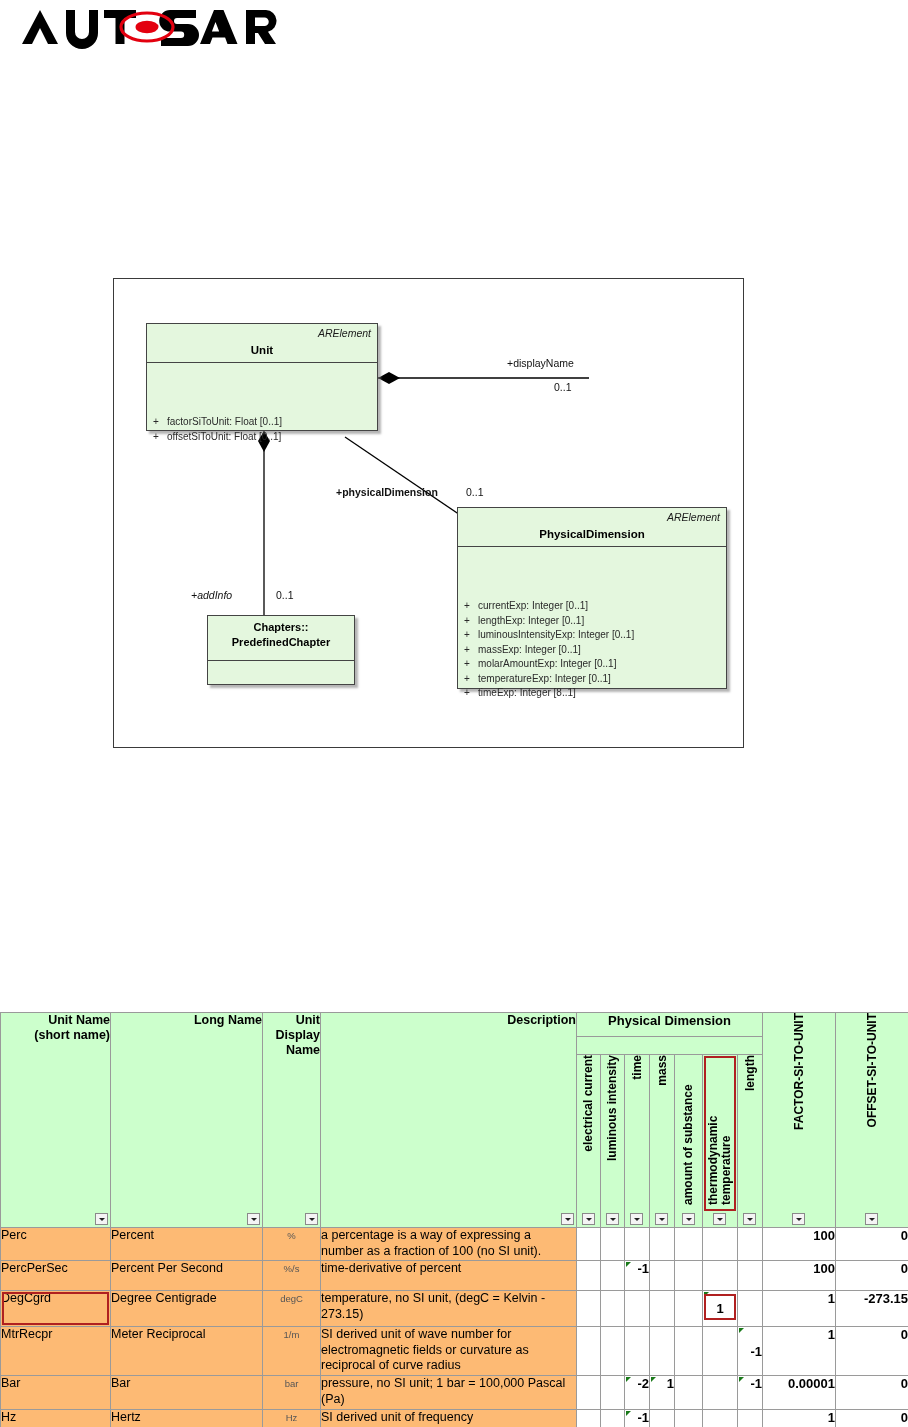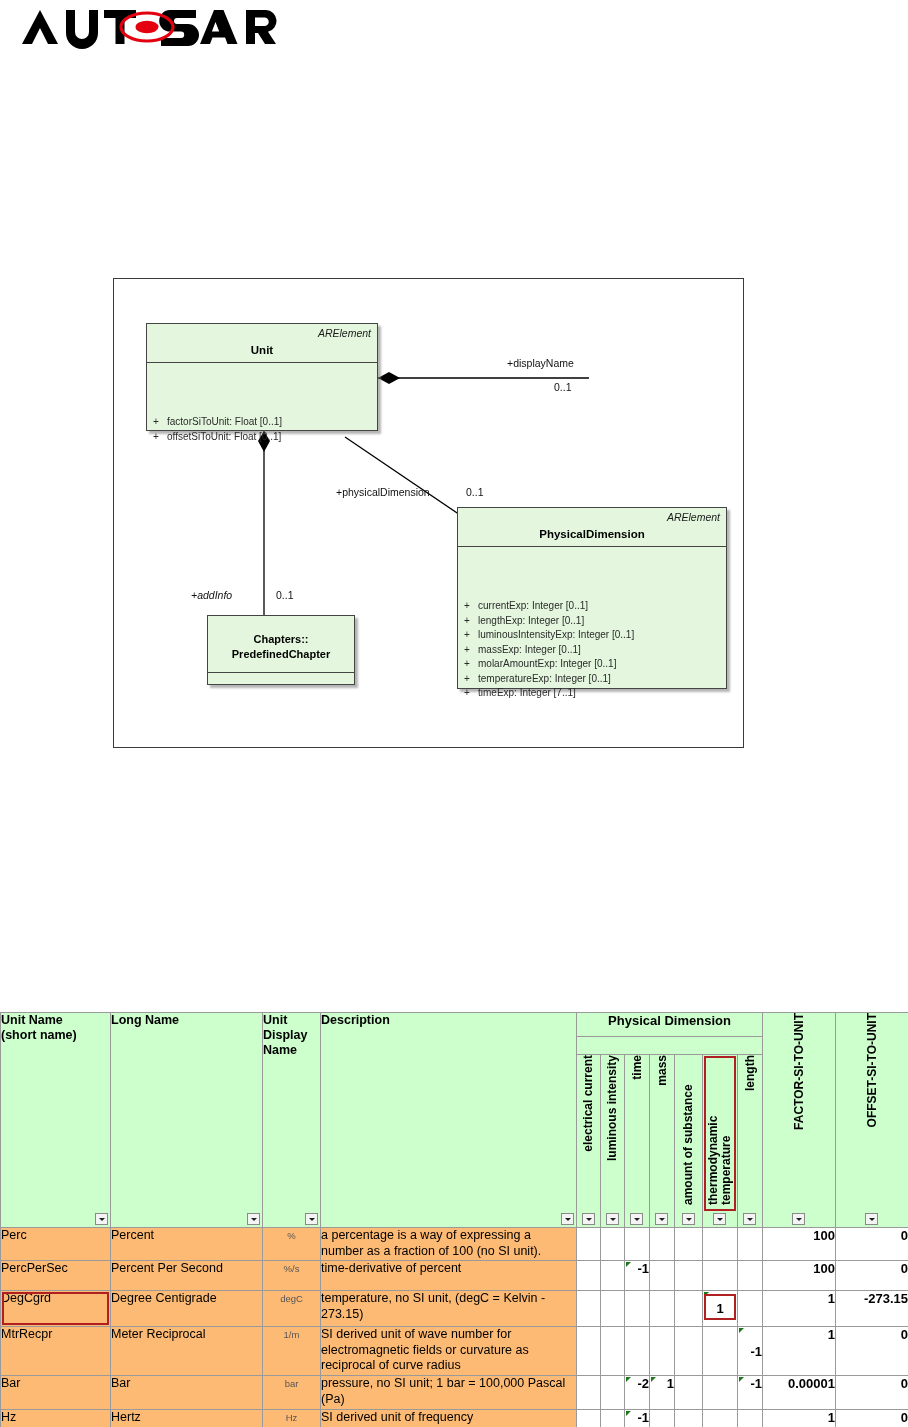--- a/index.html
+++ b/index.html
@@ -63,21 +63,21 @@
   #sheet{
     position:absolute;left:0;top:1012px;width:908px;
     border-collapse:collapse;table-layout:fixed;
     font-size:12.5px;
   }
   #sheet td,#sheet th{
     border:1px solid #9a9a9a;padding:0;vertical-align:top;
     box-sizing:border-box;overflow:hidden;
   }
   .hdr{
-    background:#ccffcc;text-align:left;vertical-align:middle;
+    background:#ccffcc;text-align:right;vertical-align:middle;
     font-weight:bold;font-size:12.5px;line-height:15px;position:relative;
   }
   .hdr-band{
     background:#ccffcc;font-weight:bold;font-size:13px;text-align:center;
     vertical-align:middle;height:24px;
   }
   .hdr-band-empty{background:#ccffcc;height:18px;}
   .vert{
     background:#ccffcc;position:relative;vertical-align:bottom;
   }
@@ -180,36 +180,36 @@
       <div class="uml-title">PhysicalDimension</div>
     </div>
     <div class="uml-sep"></div>
     <div class="uml-attrs">
       <div class="uml-attr"><span class="plus">+</span><span>currentExp:  Integer [0..1]</span></div>
       <div class="uml-attr"><span class="plus">+</span><span>lengthExp:  Integer [0..1]</span></div>
       <div class="uml-attr"><span class="plus">+</span><span>luminousIntensityExp:  Integer [0..1]</span></div>
       <div class="uml-attr"><span class="plus">+</span><span>massExp:  Integer [0..1]</span></div>
       <div class="uml-attr"><span class="plus">+</span><span>molarAmountExp:  Integer [0..1]</span></div>
       <div class="uml-attr"><span class="plus">+</span><span>temperatureExp:  Integer [0..1]</span></div>
-      <div class="uml-attr"><span class="plus">+</span><span>timeExp:  Integer [7..1]</span></div>
+      <div class="uml-attr"><span class="plus">+</span><span>timeExp:  Integer [8..1]</span></div>
     </div>
   </div>
 
   <div class="uml-box" style="left:93px;top:336px;width:148px;height:70px;">
-    <div class="uml-head" style="padding-top:16px;">
+    <div class="uml-head" style="padding-top:4px;">
       <div class="uml-center-line">Chapters::</div>
       <div class="uml-center-line">PredefinedChapter</div>
     </div>
     <div class="uml-sep" style="margin-top:6px;"></div>
     <div class="uml-empty-compartment"></div>
   </div>
 
   <div class="conn-label" style="left:393px;top:78px;">+displayName</div>
   <div class="conn-label" style="left:440px;top:102px;">0..1</div>
-  <div class="conn-label" style="left:222px;top:207px;">+physicalDimension</div>
+  <div class="conn-label" style="left:222px;top:207px;font-weight:bold;">+physicalDimension</div>
   <div class="conn-label" style="left:352px;top:207px;">0..1</div>
   <div class="conn-label" style="left:77px;top:310px;font-style:italic;">+addInfo</div>
   <div class="conn-label" style="left:162px;top:310px;">0..1</div>
 </div>
 
 <table id="sheet">
   <colgroup>
     <col style="width:110px">
       <col style="width:152px">
       <col style="width:58px">

